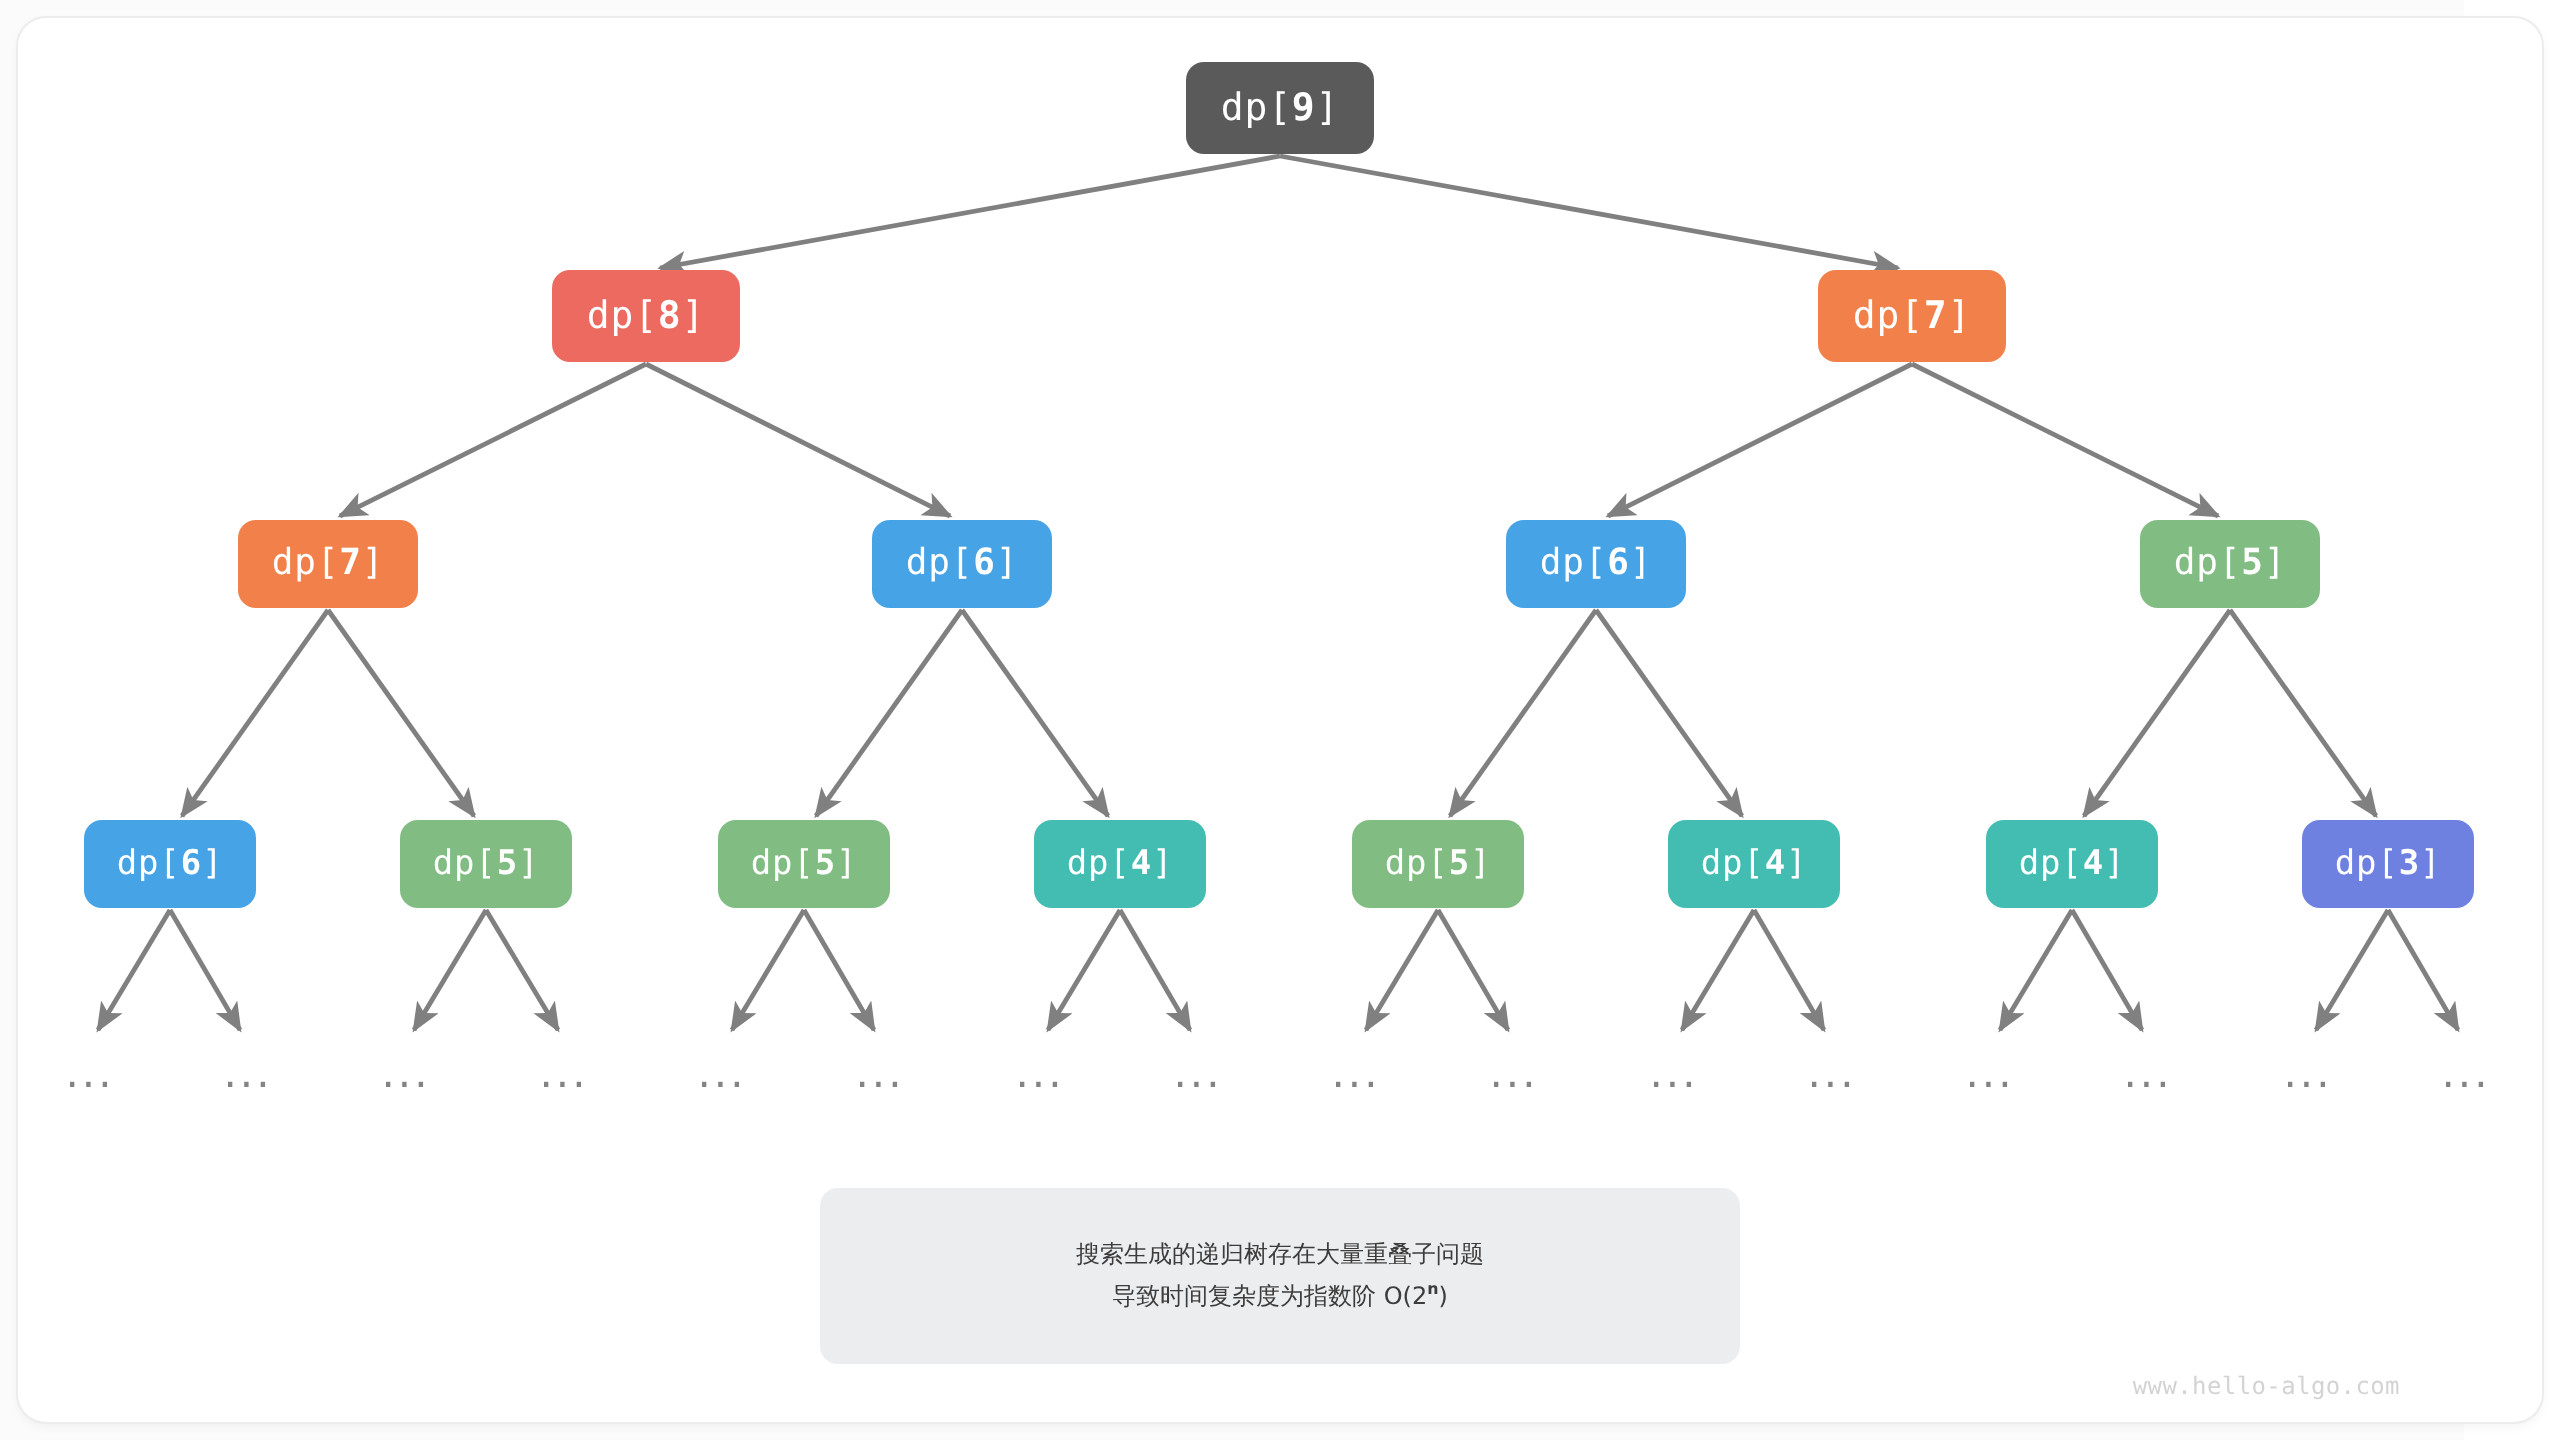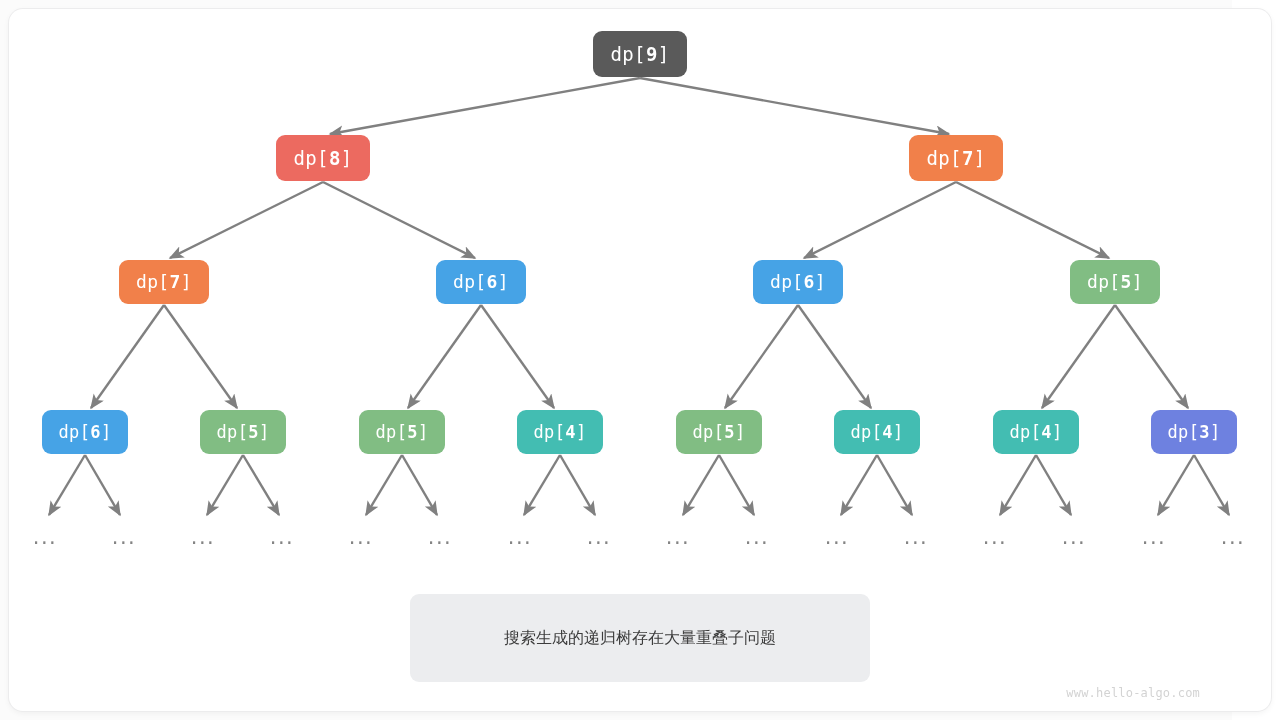--- a/index.html
+++ b/index.html
@@ -73,21 +73,21 @@
     height: 88px;
     background: #ecedef;
     border-radius: 9px;
     display: flex;
     flex-direction: column;
     align-items: center;
     justify-content: center;
     gap: 7px;
     color: #3c3c3c;
     font-family: "DejaVu Sans", sans-serif;
-    font-size: 16px;
+    font-size: 12px;
     line-height: 1.15;
   }
   .caption-line {
     white-space: nowrap;
   }
   .caption-line sup {
     font-size: 0.66em;
     font-weight: bold;
     vertical-align: super;
     line-height: 0;
@@ -240,16 +240,19 @@
       <div class="ellipsis" style="left: 837px; top: 537px;">...</div>
       <div class="ellipsis" style="left: 916px; top: 537px;">...</div>
       <div class="ellipsis" style="left: 995px; top: 537px;">...</div>
       <div class="ellipsis" style="left: 1074px; top: 537px;">...</div>
       <div class="ellipsis" style="left: 1154px; top: 537px;">...</div>
       <div class="ellipsis" style="left: 1233px; top: 537px;">...</div>
     </div>
 
   <div class="caption">
     <div class="caption-line">搜索生成的递归树存在大量重叠子问题</div>
+    <div class="caption-line">
+      <span>导致时间复杂度为指数阶 </span><span><span>O(2</span><sup>n</sup><span>)</span></span>
+    </div>
   </div>
 
   <div class="watermark">www.hello-algo.com</div>
 </div>
 
 </body></html>

